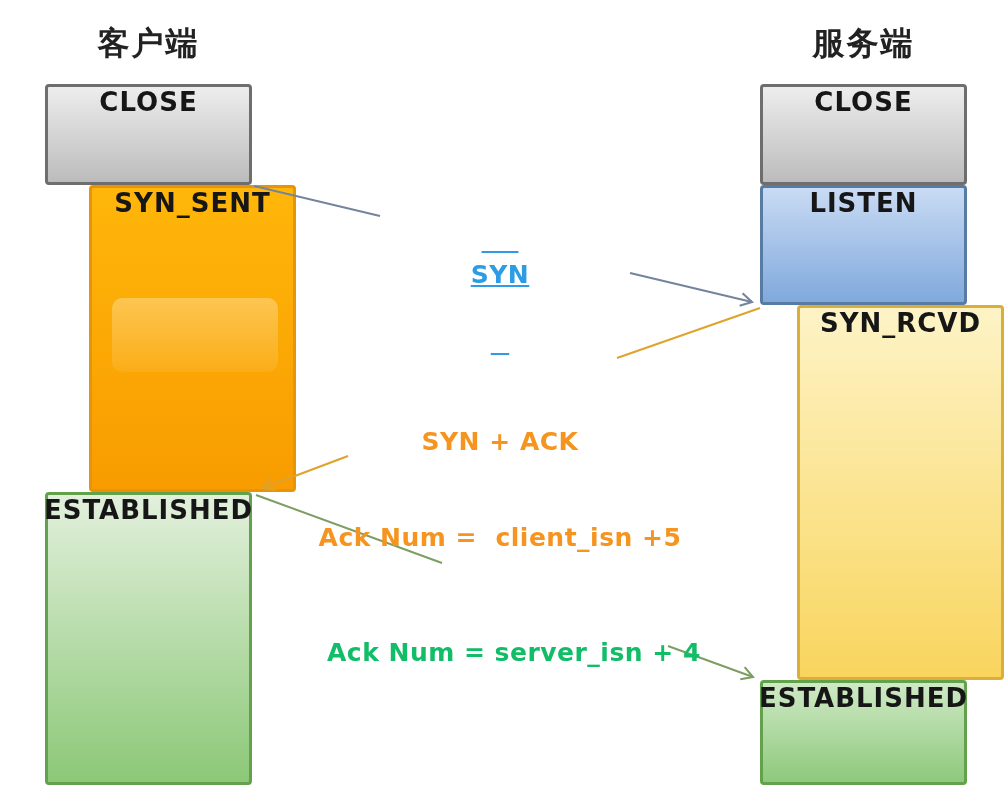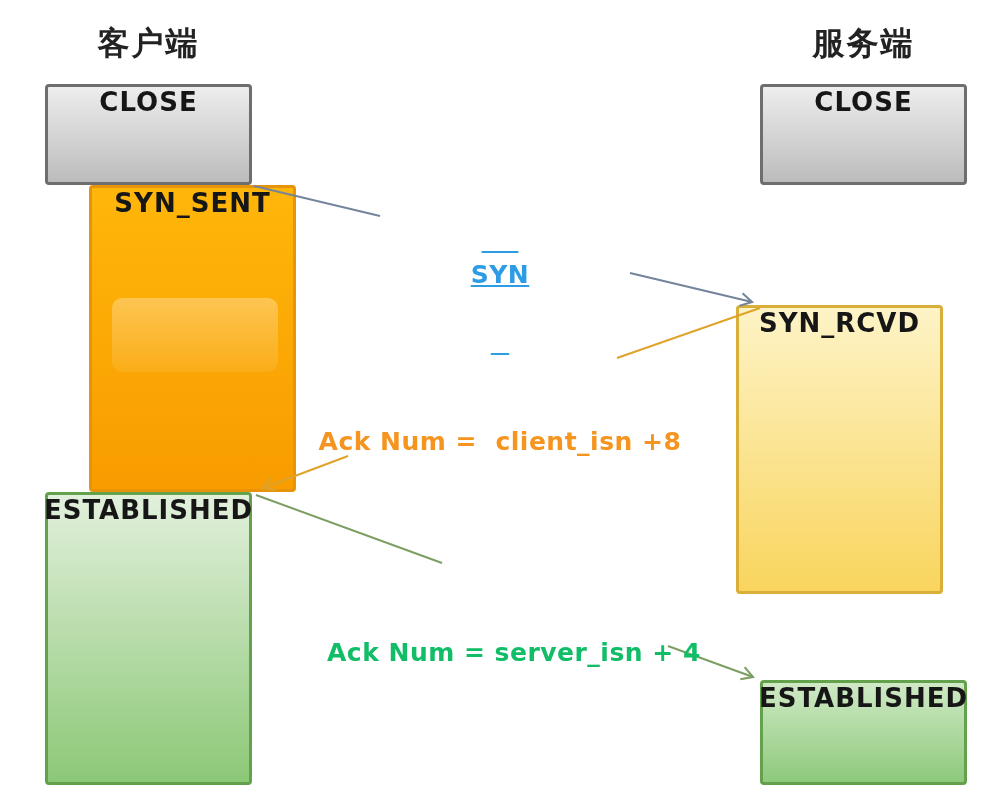--- a/index.html
+++ b/index.html
@@ -67,21 +67,21 @@
     left: 760px; top: 84px; width: 207px; height: 101px;
     background: linear-gradient(#ededed, #bcbcbc);
     border: 3px solid #6e6e6e;
   }
   .blk-server-listen {
     left: 760px; top: 185px; width: 207px; height: 120px;
     background: linear-gradient(#c9dbf4, #80a9dc);
     border: 3px solid #587ba3;
   }
   .blk-server-synrcvd {
-    left: 736px; top: 305px; width: 207px; height: 289px;
+    left: 797px; top: 305px; width: 207px; height: 375px;
     background: linear-gradient(#fdf3c6, #f9d55e);
     border: 3px solid #d9ae39;
   }
   .blk-server-established {
     left: 760px; top: 680px; width: 207px; height: 105px;
     background: linear-gradient(#cfe9c5, #8ec97c);
     border: 3px solid #63a14c;
   }
 
   
@@ -119,20 +119,23 @@
     <span class="highlight-panel"></span>
     <span class="label">SYN_SENT</span>
   </div>
   <div class="block blk-client-established">
     <span class="label">ESTABLISHED</span>
   </div>
 
   <div class="block blk-server-close">
     <span class="label">CLOSE</span>
   </div>
+  <div class="block blk-server-listen">
+    <span class="label">LISTEN</span>
+  </div>
   <div class="block blk-server-synrcvd">
     <span class="label">SYN_RCVD</span>
   </div>
   <div class="block blk-server-established">
     <span class="label">ESTABLISHED</span>
   </div>
 
   <svg class="arrows" width="1008" height="808">
     <defs>
       <marker id="arrow-syn" viewBox="0 0 10 10" refX="8" refY="5" markerWidth="8" markerHeight="8" orient="auto">
@@ -154,20 +157,21 @@
 
     <line x1="256" y1="495" x2="442" y2="563" stroke="#7D9E62"></line>
     <line x1="668" y1="646" x2="753" y2="677" marker-end="url(#arrow-ack)" stroke="#7D9E62"></line>
   </svg>
 
   <div class="msg msg-syn" style="color: rgb(45, 156, 228);">
     <div>SYN</div>
   </div>
 
   <div class="msg msg-synack" style="color: rgb(245, 148, 31);">
-    <div>Ack Num =  client_isn +8</div>
+    <div>SYN + ACK</div>
+    <div>Ack Num =  client_isn +5</div>
   </div>
 
   <div class="msg msg-ack" style="color: rgb(18, 189, 104);">
     <div>Ack Num = server_isn + 4</div>
   </div>
 
 </div>
 
 </body></html>

